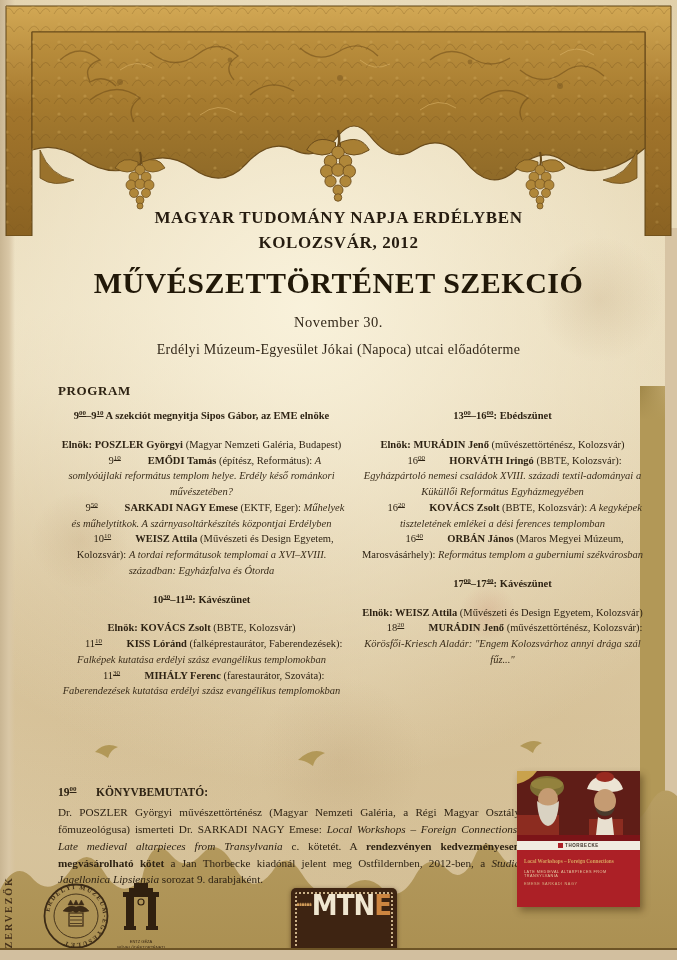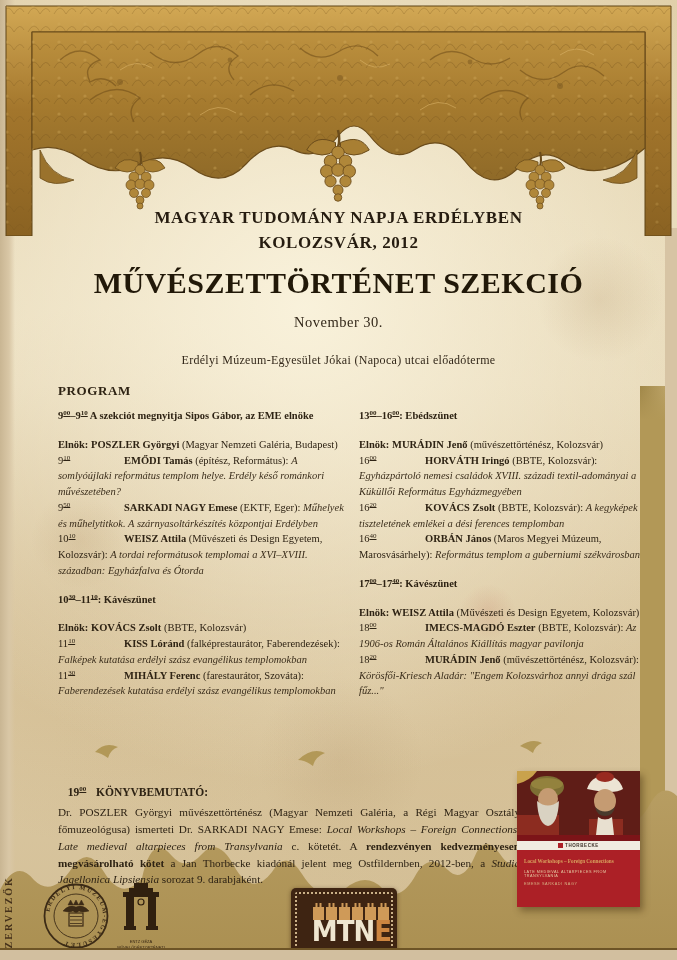--- a/index.html
+++ b/index.html
@@ -23,35 +23,35 @@
   .strip-bottom{position:absolute;left:0;bottom:0;width:100%;height:10px;z-index:4;
     background:#d2bf9f;border-top:2px solid #6d5426;}
   .ornament,.band{position:absolute;left:0;pointer-events:none;}
   .ornament{top:0;z-index:3;}
   .band{top:740px;z-index:1;}
 
   .titles{position:absolute;left:40px;right:40px;top:206px;text-align:center;z-index:2;}
   .event-line{font-size:17px;font-weight:bold;letter-spacing:.6px;line-height:1.45;color:#261c10;}
   .section-title{font-size:30px;font-weight:bold;letter-spacing:.5px;margin-top:11px;color:#211808;}
   .date-line{font-size:14.5px;letter-spacing:.5px;margin-top:14px;color:#33281a;}
-  .venue-line{font-size:12px;letter-spacing:.3px;margin-top:22px;color:#33281a;}
+  .venue-line{font-size:14px;letter-spacing:.3px;margin-top:11px;color:#33281a;}
 
   .program-label{position:absolute;left:58px;top:383px;z-index:2;font-weight:bold;font-size:13px;letter-spacing:.6px;}
   .columns{position:absolute;left:58px;top:408px;width:588px;display:flex;gap:14px;z-index:2;}
-  .col{width:287px;font-size:10.5px;line-height:1.5;}
+  .col{width:287px;font-size:10.5px;line-height:1.5;text-align:center;}
   .col p{margin:0;}
   .gap{height:13px;}
   sup{font-size:7px;line-height:0;text-decoration:underline;text-decoration-thickness:from-font;}
   .bold-line{font-weight:bold;}
   .t{display:inline-block;min-width:66px;}
   .entry i{color:#3a2d1b;}
 
   .book{position:absolute;left:58px;top:784px;width:462px;z-index:2;font-size:11.2px;line-height:1.5;}
   .book-head{font-weight:bold;font-size:11.5px;margin:0 0 3px 0;}
-  .bt{display:inline-block;min-width:38px;font-weight:bold;text-align:center;}
+  .bt{display:inline-block;min-width:38px;font-weight:bold;}
   .book-para{margin:0;text-align:justify;}
 
   .cover{position:absolute;left:517px;top:771px;width:123px;height:136px;z-index:3;background:#ac2026;
     box-shadow:3px 4px 7px rgba(60,40,10,.45);display:flex;flex-direction:column;}
   .cov-paint{height:64px;flex:none;}
   .cov-strip{height:6px;background:#7c1418;flex:none;}
   .cov-pub{height:9px;background:#f1ece0;flex:none;display:flex;align-items:center;justify-content:center;gap:2px;}
   .cov-pub .sq{width:5px;height:5px;background:#ac2026;}
   .cov-pub span{font-family:"Liberation Sans",sans-serif;font-size:4.5px;letter-spacing:.6px;color:#3c2f26;font-weight:bold;}
   .cov-red{flex:1;padding:8px 7px 0 7px;}
@@ -60,21 +60,21 @@
   .cov-auth{font-size:3.8px;letter-spacing:.6px;color:#d7b384;margin-top:4px;font-family:"Liberation Sans",sans-serif;}
 
   .szervezok{position:absolute;left:3px;top:864px;height:92px;z-index:4;writing-mode:vertical-rl;
     transform:rotate(180deg);font-size:10px;font-weight:bold;letter-spacing:2px;color:#45311a;}
   .eme{position:absolute;left:40px;top:880px;z-index:4;}
   .entz{position:absolute;left:114px;top:882px;width:54px;z-index:4;text-align:center;}
   .entz-caption{font-family:"Liberation Sans",sans-serif;font-size:4px;line-height:1.35;color:#362513;margin-top:1px;}
   .mtne{position:absolute;left:291px;top:888px;width:106px;height:66px;z-index:4;background:#3e2412;
     border-radius:5px;padding:4px;box-sizing:border-box;box-shadow:0 1px 4px rgba(40,20,5,.5);}
   .mtne-inner{width:100%;height:100%;border:2px dotted rgba(228,202,158,.85);border-radius:2px;
-    display:flex;flex-direction:column;align-items:flex-end;justify-content:center;box-sizing:border-box;}
+    display:flex;align-items:flex-start;justify-content:center;box-sizing:border-box;}
   .mtne-letters{font-family:"DejaVu Sans",sans-serif;font-weight:900;font-size:26px;line-height:.85;
     letter-spacing:-1px;color:#efe6d0;transform:scaleY(1.08);}
   .mtne-letters .e{color:#cd8540;}
 </style>
 </head>
 <body>
 
 <div class="poster">
   <div class="stains"></div>
   <div class="edge-left"></div>
@@ -193,21 +193,20 @@
       <p class="bold-line"><span>13</span><sup>00</sup><span>–</span><span>16</span><sup>00</sup><span>: Ebédszünet</span></p>
       <div class="gap"></div>
       <p><b>Elnök: MURÁDIN Jenő</b><span> (művészettörténész, Kolozsvár)</span></p>
       <p class="entry"><span class="t"><span>16</span><sup>00</sup></span><b>HORVÁTH Iringó</b><span> (BBTE, Kolozsvár): </span><i>Egyházpártoló nemesi családok XVIII. századi textil-adományai a Küküllői Református Egyházmegyében</i></p>
       <p class="entry"><span class="t"><span>16</span><sup>20</sup></span><b>KOVÁCS Zsolt</b><span> (BBTE, Kolozsvár): </span><i>A kegyképek tiszteletének emlékei a dési ferences templomban</i></p>
       <p class="entry"><span class="t"><span>16</span><sup>40</sup></span><b>ORBÁN János</b><span> (Maros Megyei Múzeum, Marosvásárhely): </span><i>Református templom a guberniumi székvárosban</i></p>
       <div class="gap"></div>
       <p class="bold-line"><span>17</span><sup>00</sup><span>–</span><span>17</span><sup>40</sup><span>: Kávészünet</span></p>
       <div class="gap"></div>
       <p><b>Elnök: WEISZ Attila</b><span> (Művészeti és Design Egyetem, Kolozsvár)</span></p>
-      <p class="entry"><span class="t"><span>18</span><sup>00</sup></span><b>IMECS-MAGDÓ Eszter</b><span> (BBTE, Kolozsvár): </span><i>Az 1906-os Román Általános Kiállítás magyar pavilonja</i></p>
       <p class="entry"><span class="t"><span>18</span><sup>20</sup></span><b>MURÁDIN Jenő</b><span> (művészettörténész, Kolozsvár): </span><i>Körösfői-Kriesch Aladár: "Engem Kolozsvárhoz annyi drága szál fűz..."</i></p>
     </div>
   </div>
 
   <div class="book">
     <p class="book-head"><span class="bt"><span>19</span><sup>00</sup></span><span>KÖNYVBEMUTATÓ:</span></p>
     <p class="book-para"><span>Dr. POSZLER Györgyi művészettörténész (Magyar Nemzeti Galéria, a Régi Magyar Osztály főmuzeológusa) ismerteti Dr. SARKADI NAGY Emese: </span><i>Local Workshops – Foreign Connections. Late medieval altarpieces from Transylvania</i><span> c. kötetét. A </span><b>rendezvényen kedvezményesen megvásárolható kötet</b><span> a Jan Thorbecke kiadónál jelent meg Ostfildernben, 2012-ben, a </span><i>Studia Jagellonica Lipsiensia</i><span> sorozat 9. darabjaként.</span></p>
   </div>
 
   <div class="cover">

